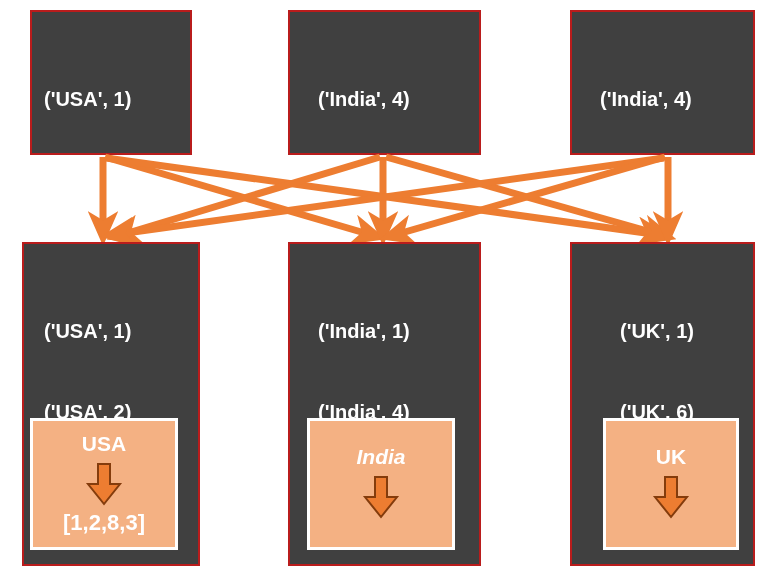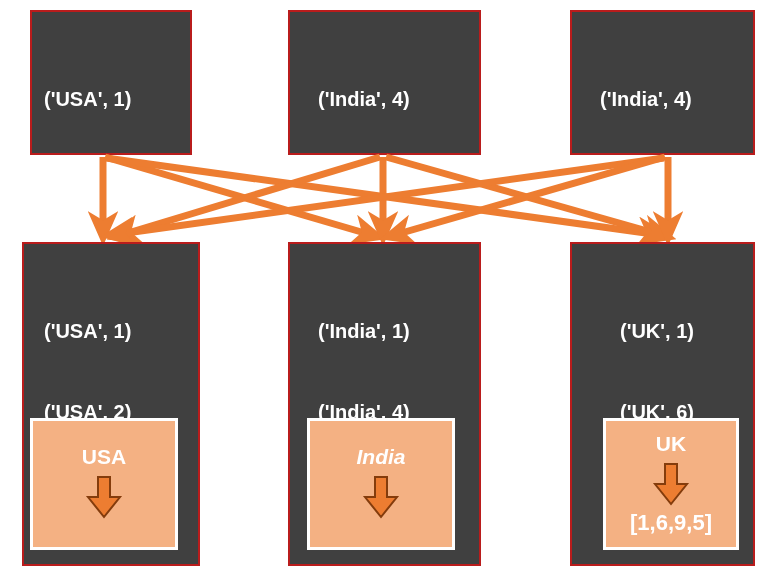--- a/index.html
+++ b/index.html
@@ -138,20 +138,21 @@
       <span class="pair-line">('USA', 1)</span>
       <span class="pair-line">('USA', 2)</span>
       <span class="pair-line">('USA', 8)</span>
       <span class="pair-line">('USA', 3)</span>
     </div>
     <div class="agg" style="left:6px; top:174px; width:148px; height:132px;">
       <span class="agg-key">USA</span>
       <svg class="agg-arrow" width="38" height="44" viewBox="0 0 38 44">
         <path d="M13,2 L25,2 L25,22 L35,22 L19,42 L3,22 L13,22 Z" fill="#ed7d31" stroke="#843c0c" stroke-width="2"></path>
       </svg>
+      <span class="agg-values">[1,2,8,3]</span>
     </div>
   </div>
 
   <div class="box bottom-box" style="left:288px; top:242px; width:193px; height:324px;">
     <div class="pairs" style="padding-left:28px;">
       <span class="pair-line">('India', 1)</span>
       <span class="pair-line">('India', 4)</span>
       <span class="pair-line">('India', 9)</span>
       <span class="pair-line">('India', 4)</span>
     </div>
@@ -168,17 +169,16 @@
       <span class="pair-line">('UK', 1)</span>
       <span class="pair-line">('UK', 6)</span>
       <span class="pair-line">('UK', 9)</span>
       <span class="pair-line">('UK', 5)</span>
     </div>
     <div class="agg" style="left:31px; top:174px; width:136px; height:132px;">
       <span class="agg-key">UK</span>
       <svg class="agg-arrow" width="38" height="44" viewBox="0 0 38 44">
         <path d="M13,2 L25,2 L25,22 L35,22 L19,42 L3,22 L13,22 Z" fill="#ed7d31" stroke="#843c0c" stroke-width="2"></path>
       </svg>
-      <span class="agg-values">[1,6,9,5]</span>
     </div>
   </div>
 
 </div>
 
 </body></html>

